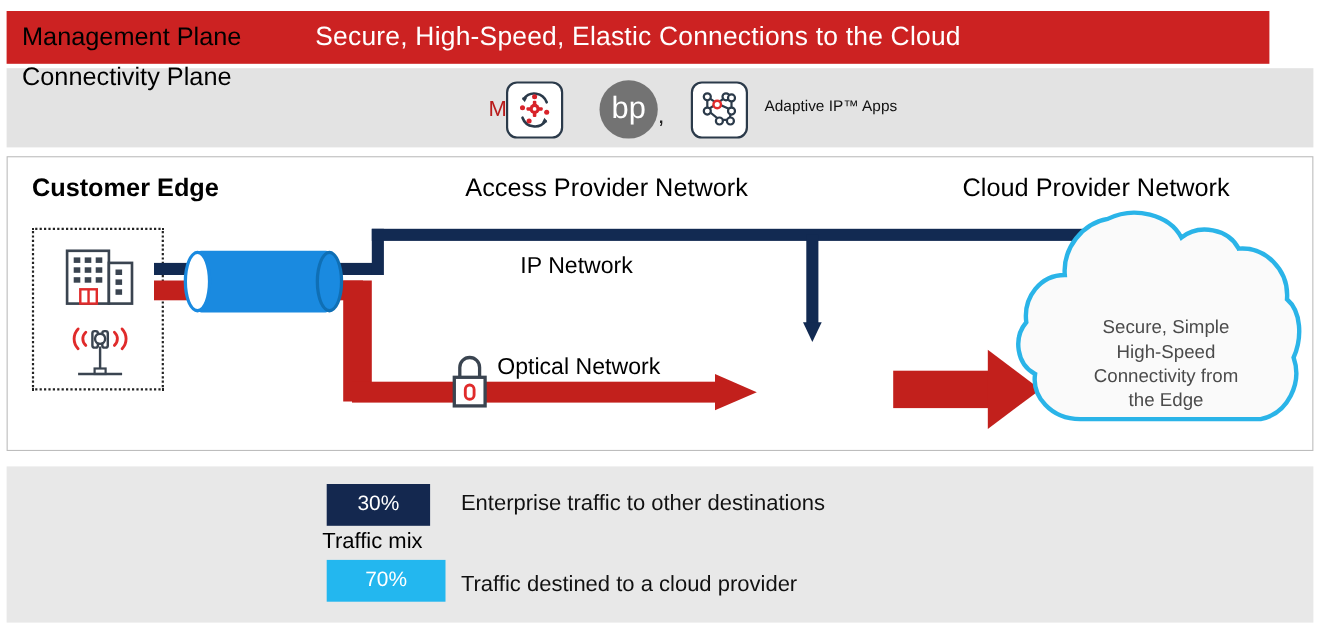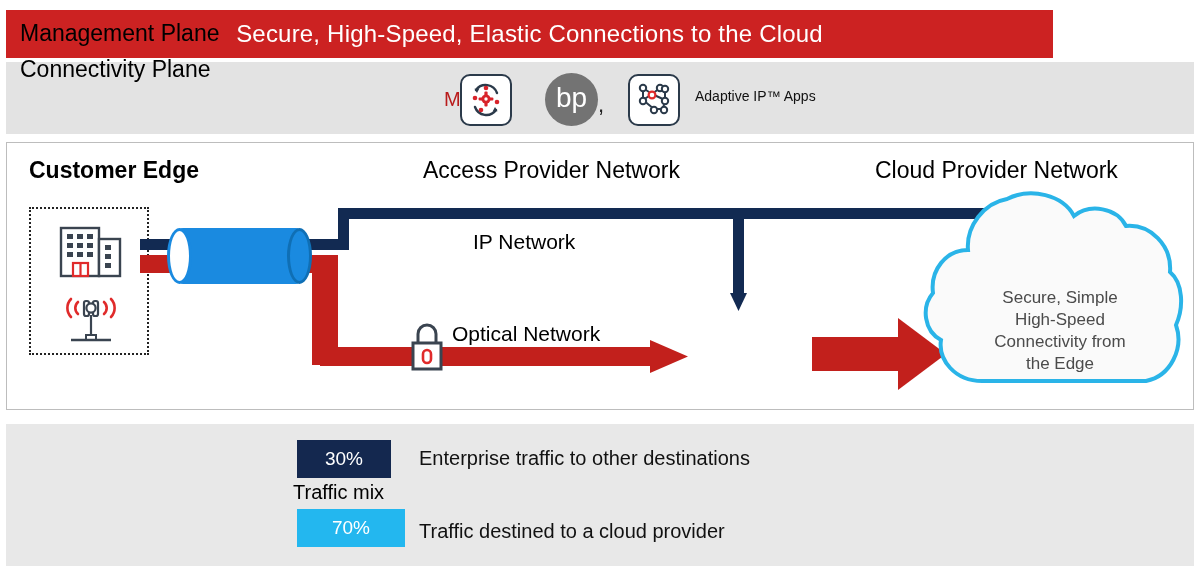--- a/index.html
+++ b/index.html
@@ -17,21 +17,21 @@
     height: 575px;
     background: #ffffff;
     overflow: hidden;
   }
 
   
   .title-banner {
     position: absolute;
     left: 6px;
     top: 10px;
-    width: 1047px;
+    width: 1148px;
     height: 48px;
     background: #cc2222;
     display: flex;
     align-items: center;
     justify-content: center;
   }
   .title-banner .title-text {
     color: #ffffff;
     font-size: 24px;
     letter-spacing: 0.2px;

